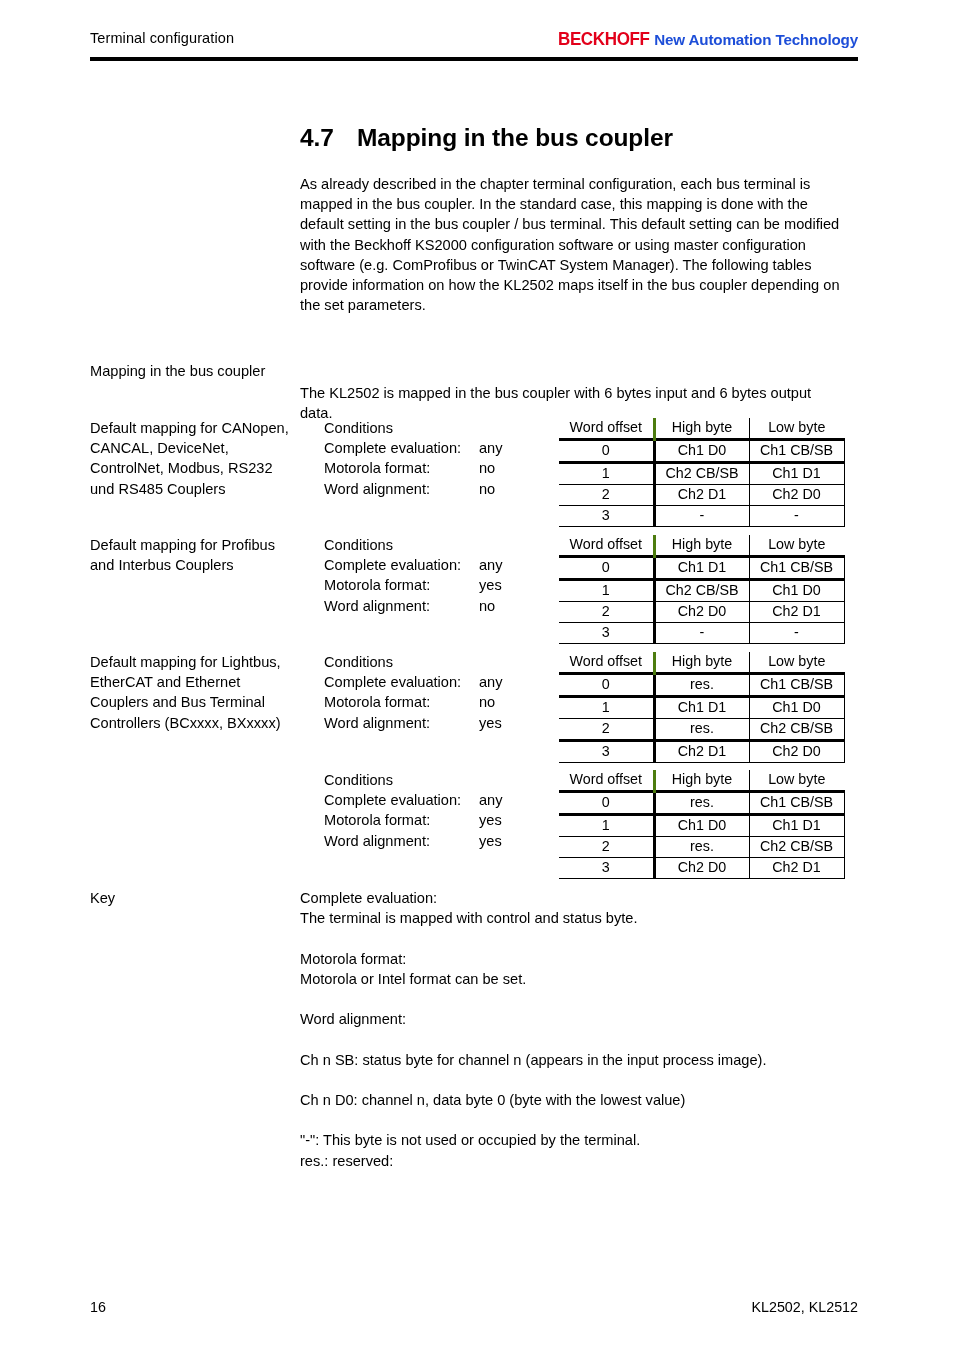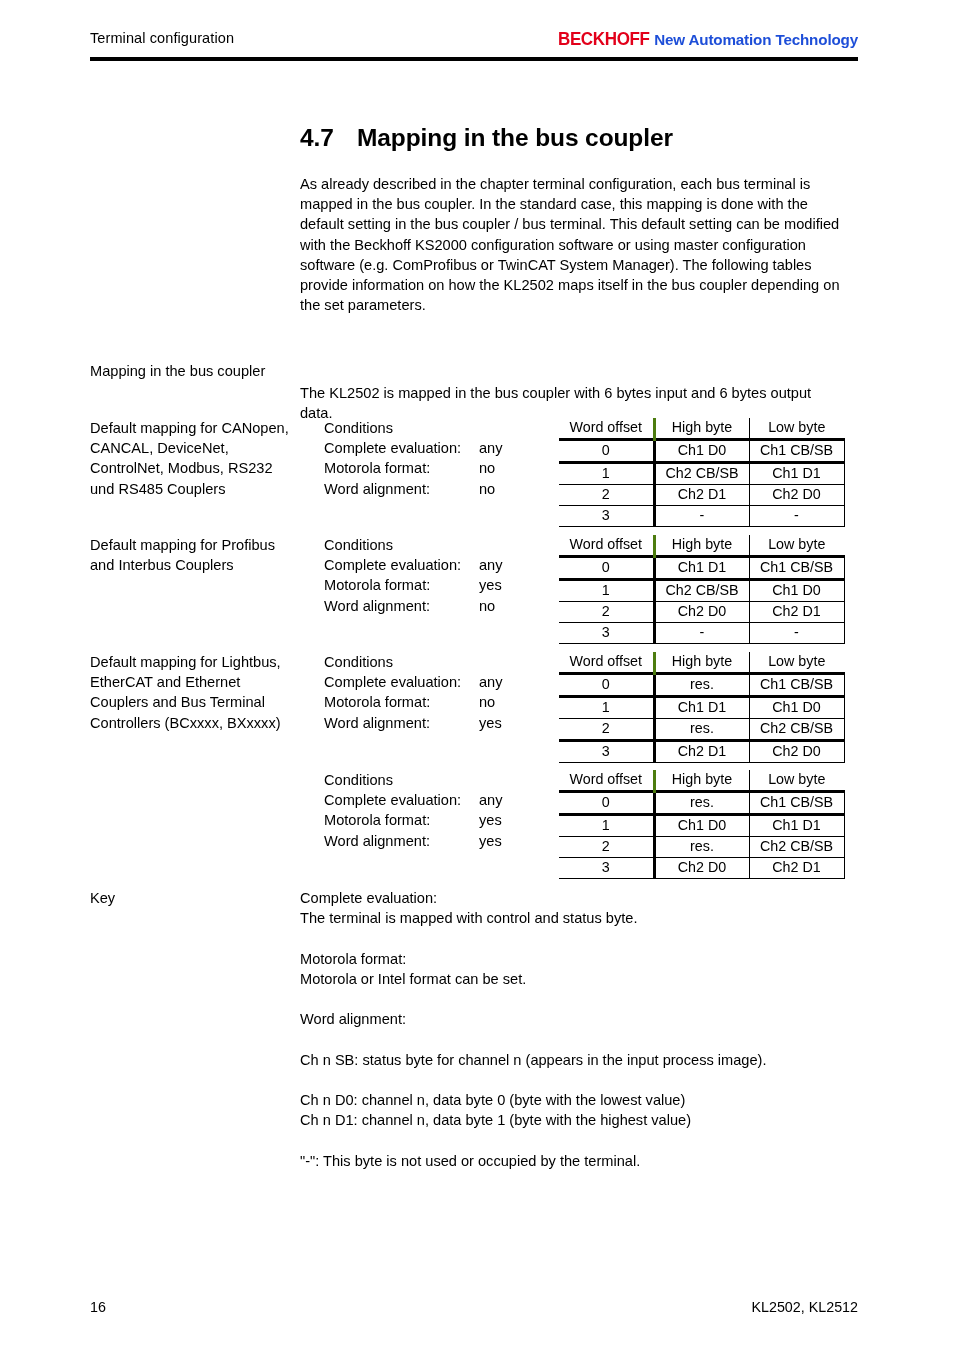--- a/index.html
+++ b/index.html
@@ -472,23 +472,23 @@
       <p>The terminal is mapped with control and status byte.</p>
       <p class="key-gap">&nbsp;</p>
       <p>Motorola format:</p>
       <p>Motorola or Intel format can be set.</p>
       <p class="key-gap">&nbsp;</p>
       <p>Word alignment:</p>
       <p class="key-gap">&nbsp;</p>
       <p>Ch n SB: status byte for channel n (appears in the input process image).</p>
       <p class="key-gap">&nbsp;</p>
       <p>Ch n D0: channel n, data byte 0 (byte with the lowest value)</p>
-      <p>Ch n D1: channel n, data byte 1 (byte with the highest value)</p>
       <p class="key-gap">&nbsp;</p>
       <p>"-": This byte is not used or occupied by the terminal.</p>
+      <p>res.: reserved:</p>
     </div>
   </div>
 
   <div class="footer">
     <span class="footer-left">16</span>
     <span class="footer-right">KL2502, KL2512</span>
   </div>
 
 </div>
 

